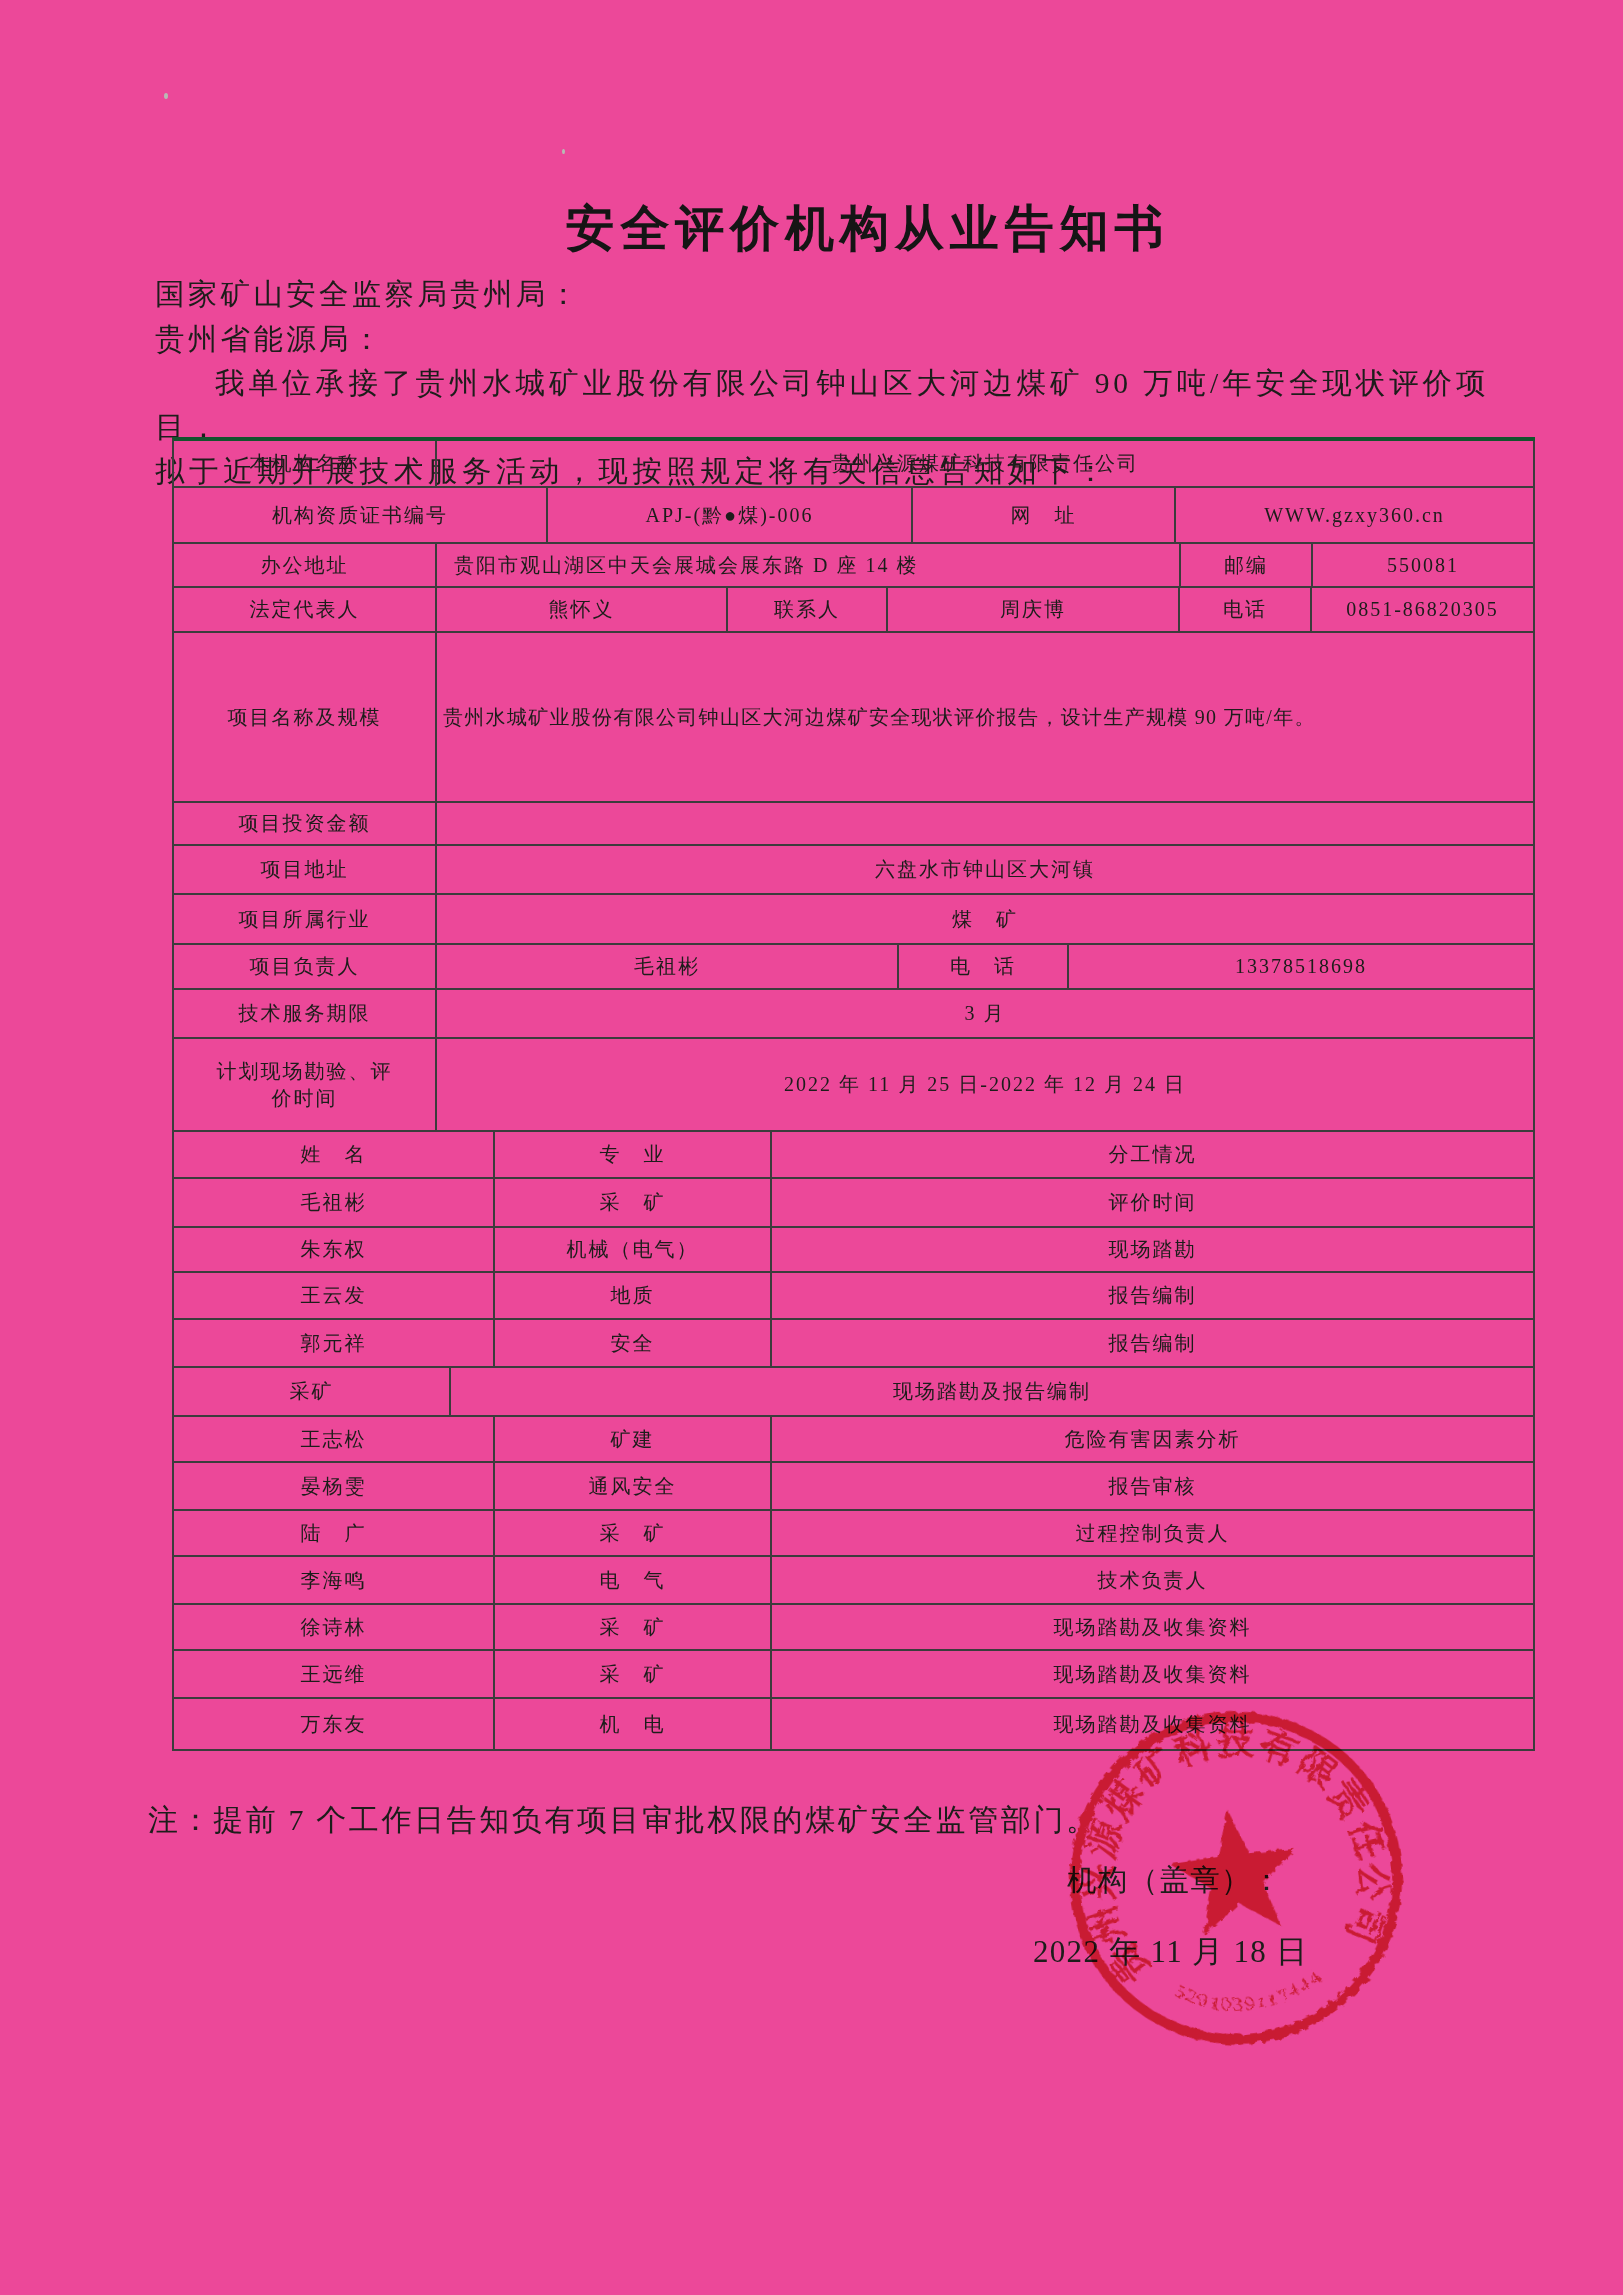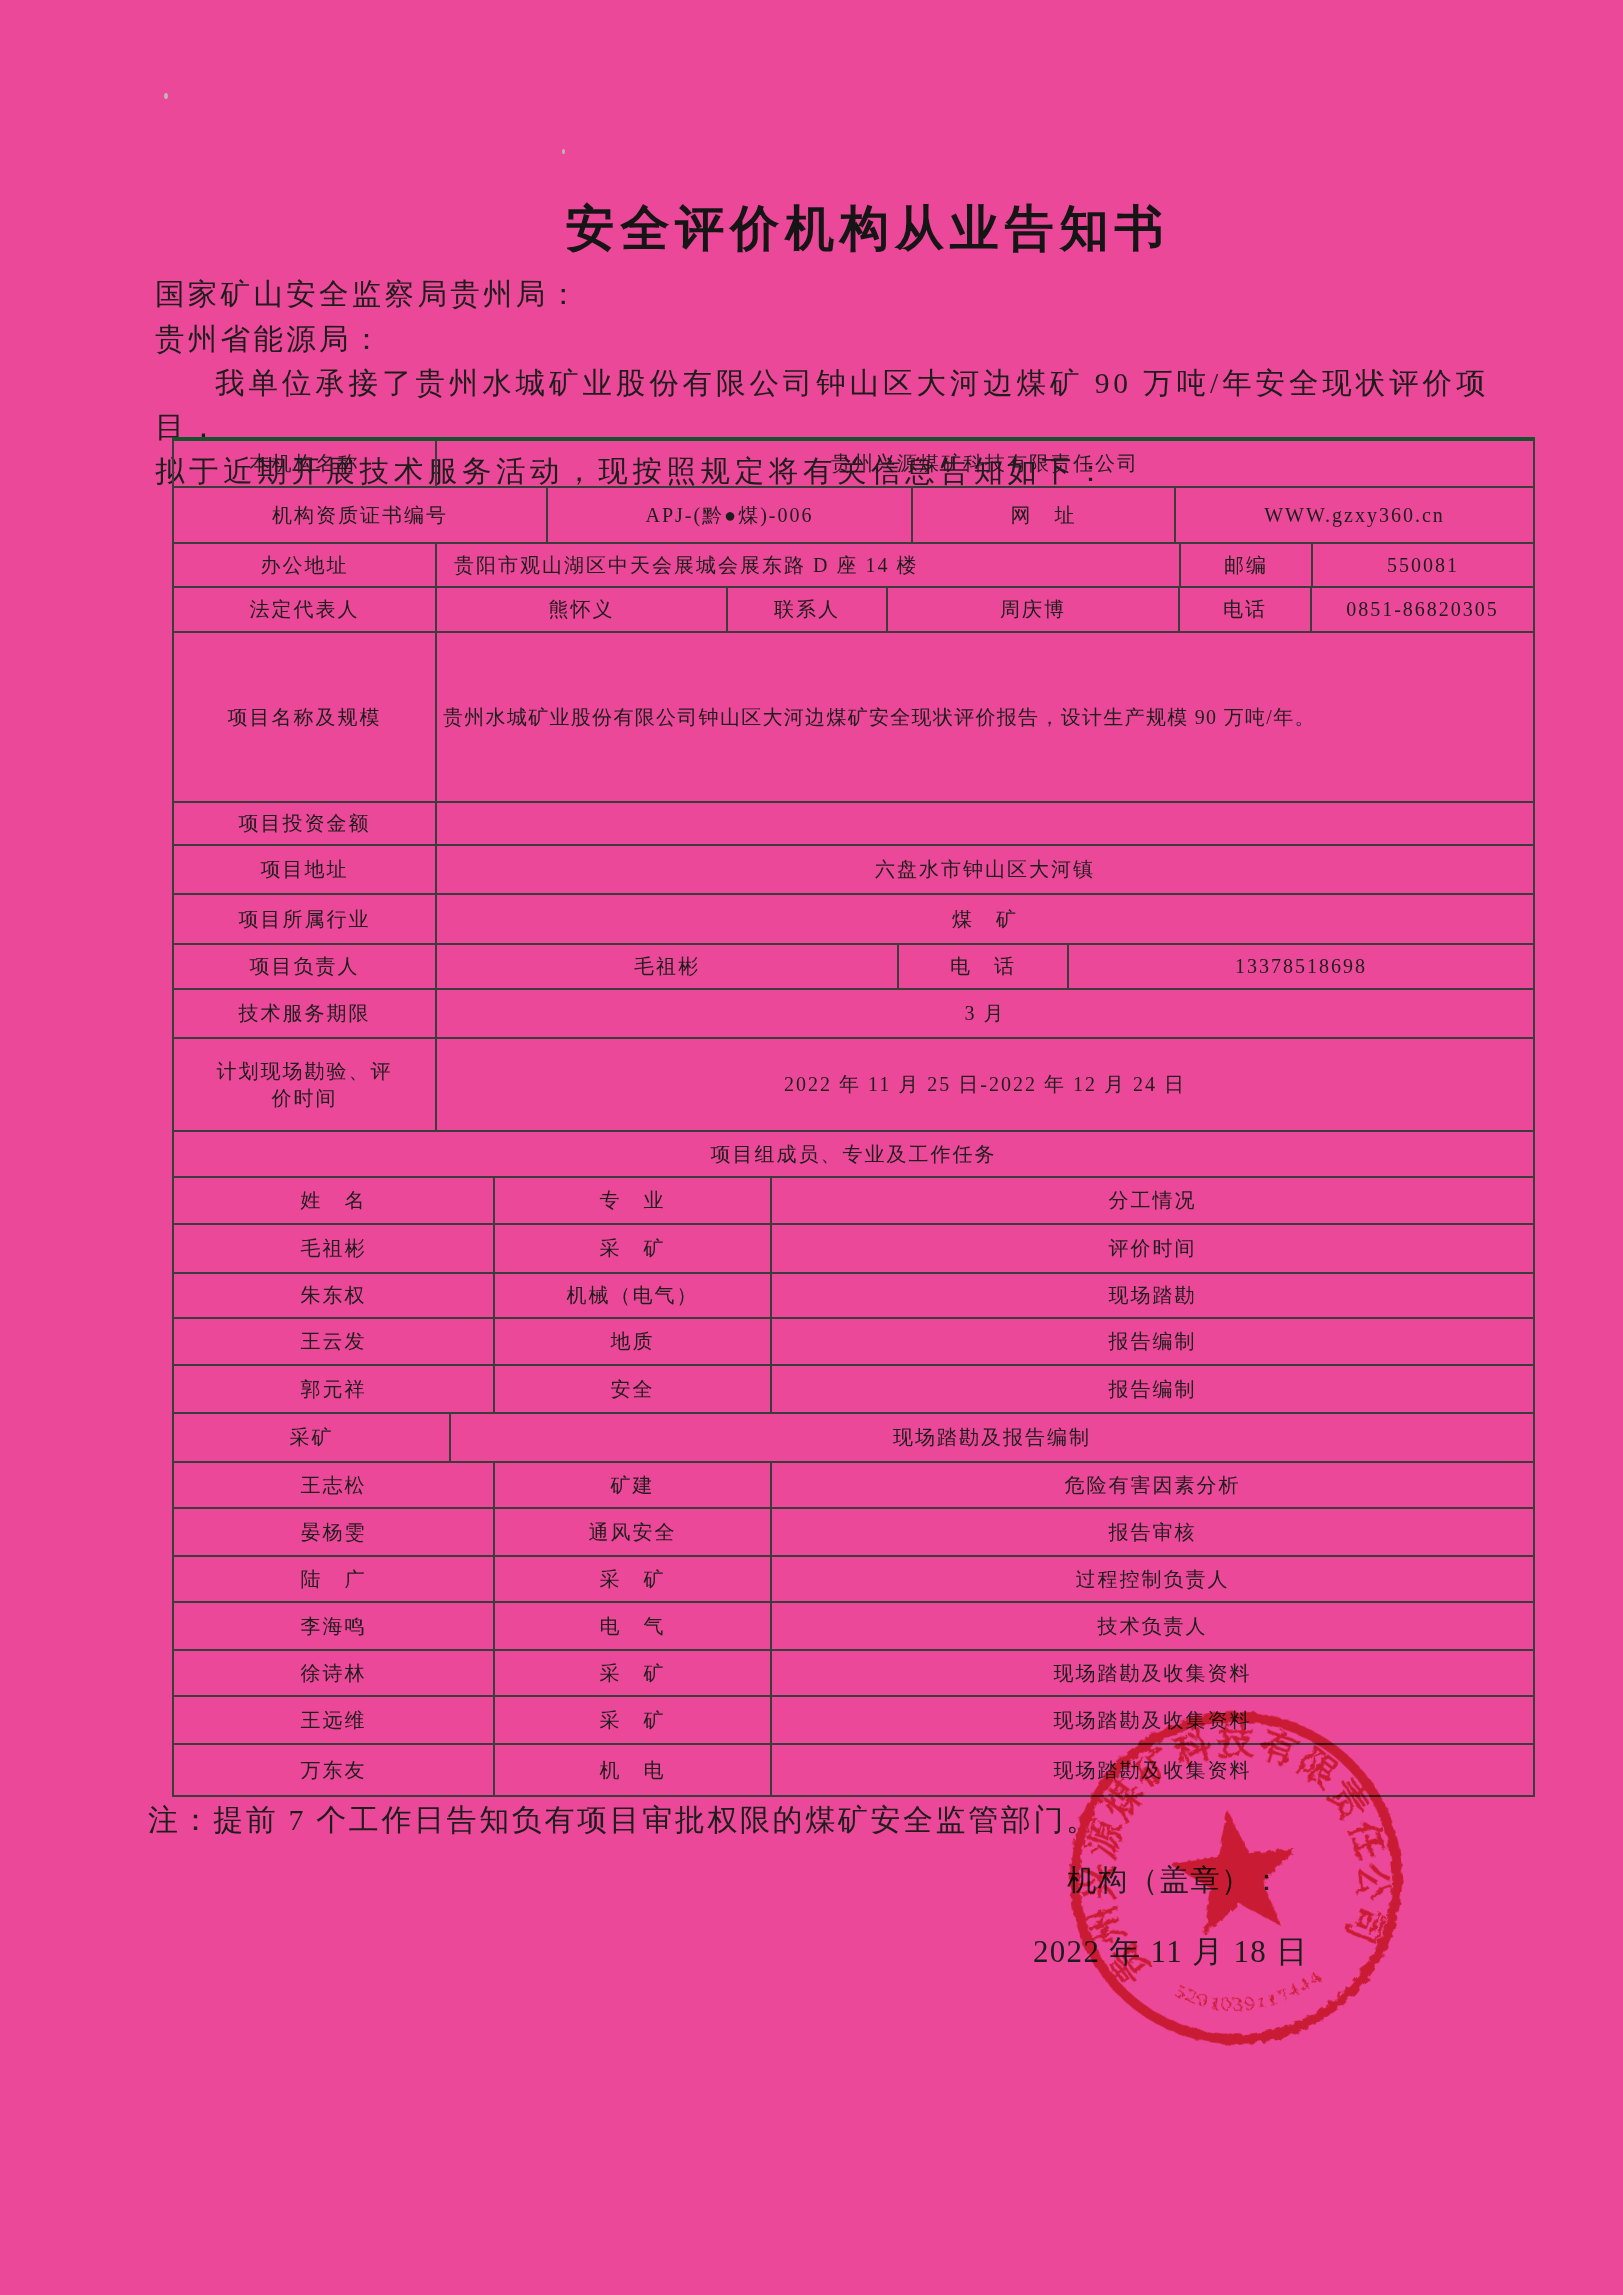--- a/index.html
+++ b/index.html
@@ -122,23 +122,20 @@
     <div class="tr" style="height:49px">
       <div class="c" style="width:263px">技术服务期限</div>
       <div class="c fl">3 月</div>
     </div>
 
     <div class="tr" style="height:93px">
       <div class="c" style="width:263px; padding:0 36px;">计划现场勘验、评价时间</div>
       <div class="c fl">2022 年 11 月 25 日-2022 年 12 月 24 日</div>
     </div>
 
-    <div class="tr" style="height:46px">
-      <div class="c fl">项目组成员、专业及工作任务</div>
-    </div>
 
     <div class="tr" style="height:47px">
       <div class="c" style="width:321px">姓　名</div>
       <div class="c" style="width:277px">专　业</div>
       <div class="c fl">分工情况</div>
     </div>
 
     <div class="tr" style="height:49px">
       <div class="c" style="width:321px">毛祖彬</div>
       <div class="c" style="width:277px">采　矿</div>

